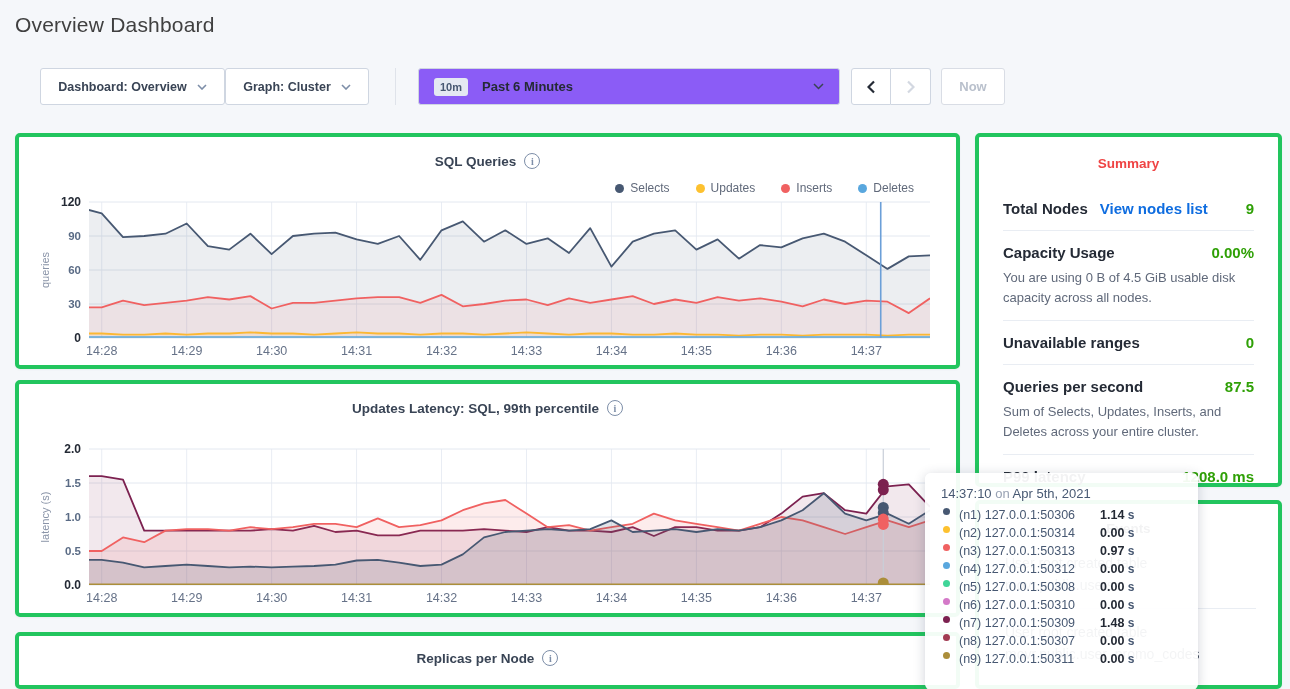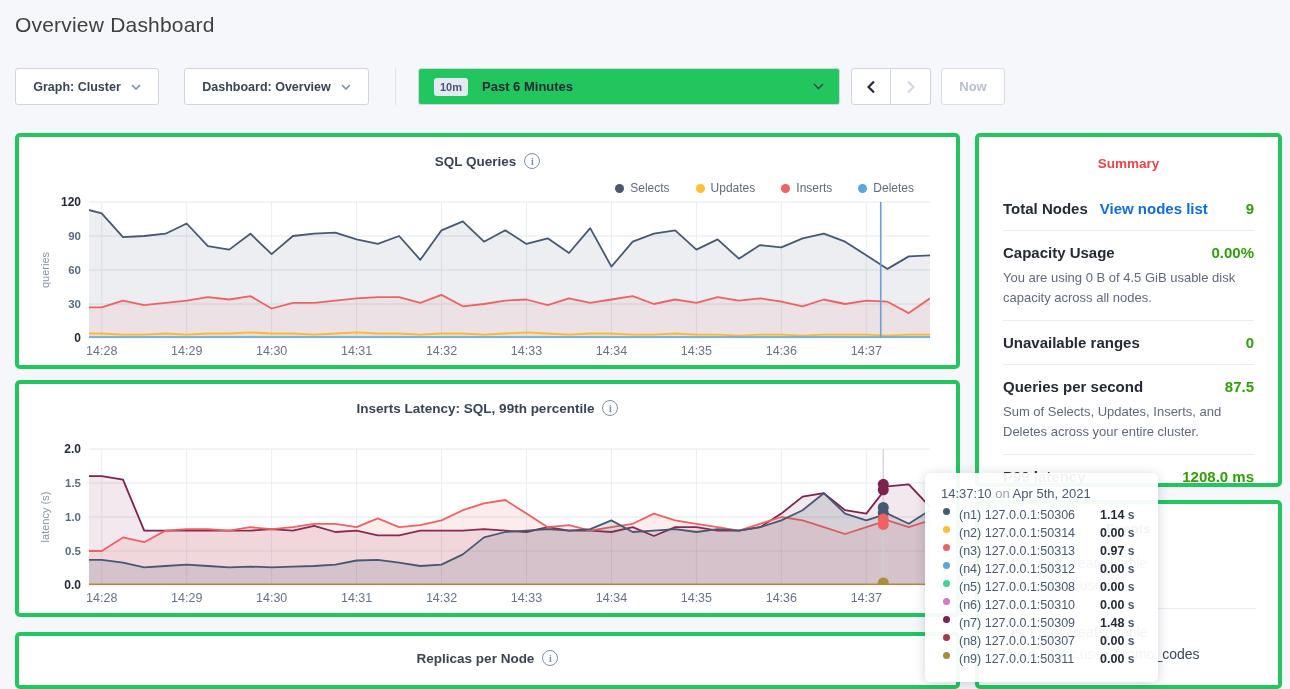--- a/index.html
+++ b/index.html
@@ -8,21 +8,21 @@
          font-family:"Liberation Sans", sans-serif; color:#242a35; }
 
   .page-title { position:absolute; left:15px; top:13px; font-size:21px; font-weight:500; color:#404040; letter-spacing:.2px; }
 
   .controls { position:absolute; left:15px; top:68px; height:37px; display:flex; align-items:stretch; }
   .ctl-btn { display:flex; align-items:center; justify-content:center; gap:10px; background:#fff;
              border:1px solid #cfd6e1; border-radius:3px; font-size:12.5px; font-weight:700; color:#394455; cursor:pointer; }
   .graph-btn { width:144px; }
   .dash-btn  { width:185px; margin-left:25px; }
   .vdivider  { width:1px; background:#dfe3ea; margin-left:26px; }
-  .picker { width:422px; margin-left:22px; display:flex; align-items:center; background:#22c55e;
+  .picker { width:422px; margin-left:22px; display:flex; align-items:center; background:#8b5cf6;
             border:1px solid #cfd6e1; border-radius:3px; padding:0 15px; cursor:pointer; }
   .badge { background:#e4e9f2; color:#475872; font-weight:700; font-size:11px; padding:3px 6px; border-radius:3px; }
   .picker-label { margin-left:14px; font-size:13px; font-weight:800; color:#242a35; flex:1; }
   .navpair { margin-left:11px; display:flex; }
   .nav-btn { width:40px; background:#fff; border:1px solid #cfd6e1; display:flex; align-items:center; justify-content:center; cursor:pointer; }
   .nav-btn.prev { border-radius:3px 0 0 3px; }
   .nav-btn.next { border-radius:0 3px 3px 0; border-left:none; cursor:default; }
   .now-btn { margin-left:10px; width:64px; background:#fff; border:1px solid #d9dde5; border-radius:3px;
              color:#b9c0cc; font-weight:700; font-size:13px; display:flex; align-items:center; justify-content:center; }
 
@@ -59,48 +59,48 @@
   .srow-label { font-size:15px; font-weight:700; color:#242a35; }
   .srow-link { font-size:15px; font-weight:700; color:#0f6de0; margin-left:12px; cursor:pointer; }
   .srow-value { margin-left:auto; font-size:15px; font-weight:700; color:#2fa006; }
   .srow-desc { margin-top:7px; font-size:13px; color:#60697a; line-height:1.5; }
 
   .ev-heading { text-align:center; font-size:13.5px; font-weight:700; color:#242a35; padding-top:17px; }
   .ev-list { padding:4px 22px 0 26px; }
   .ev-item { padding:12px 0; font-size:14px; color:#3c4758; line-height:22px; word-break:break-word; }
   .ev-item + .ev-item { border-top:1px solid #e9edf3; }
 
-  .tooltip { position:absolute; left:925px; top:473px; width:233px; background:rgba(255,255,255,.94);
-             border-radius:6px; box-shadow:0 2px 12px rgba(44,56,80,.22); padding:13px 16px 12px; z-index:20; }
+  .tooltip { position:absolute; left:925px; top:473px; width:273px; background:rgba(255,255,255,.94);
+             border-radius:6px; box-shadow:0 2px 12px rgba(44,56,80,.22); padding:13px 16px 20px; z-index:20; }
   .tt-head { font-size:13px; margin-bottom:7px; }
   .tt-time { color:#475872; }
   .tt-on   { color:#98a1b3; }
   .tt-date { color:#475872; }
   .tt-row { display:flex; height:18px; font-size:12.5px; }
   .tt-dot { width:7px; height:7px; border-radius:50%; margin:0 9px 0 2px; flex:none; }
   .tt-addr { color:#475872; width:141px; }
   .tt-val { font-weight:800; color:#242a35; }
   .tt-unit { font-weight:600; color:#475872; font-size:12px; }
 </style>
 </head>
 <body>
 
 <div id="app">
 
   <h1 class="page-title">Overview Dashboard</h1>
 
   <div class="controls">
-    <div class="ctl-btn graph-btn">
-      <span>Graph: Cluster</span>
+    <div class="ctl-btn dash-btn">
+      <span>Dashboard: Overview</span>
       <svg width="10" height="6">
           <polyline points="1,1 5,5 9,1" fill="none" stroke="#7d8ea8" stroke-width="1.6"></polyline>
         </svg>
     </div>
-    <div class="ctl-btn dash-btn">
-      <span>Dashboard: Overview</span>
+    <div class="ctl-btn graph-btn">
+      <span>Graph: Cluster</span>
       <svg width="10" height="6">
           <polyline points="1,1 5,5 9,1" fill="none" stroke="#7d8ea8" stroke-width="1.6"></polyline>
         </svg>
     </div>
     <div class="vdivider"></div>
     <div class="picker">
       <span class="badge">10m</span>
       <span class="picker-label">Past 6 Minutes</span>
       <svg width="11" height="7">
           <polyline points="1,1 5.5,5.5 10,1" fill="none" stroke="#394455" stroke-width="1.5"></polyline>
@@ -177,21 +177,21 @@
         <text x="574.439393939394" y="163" text-anchor="middle" class="xtick">14:34</text>
         <text x="659.3888888888889" y="163" text-anchor="middle" class="xtick">14:35</text>
         <text x="744.3383838383838" y="163" text-anchor="middle" class="xtick">14:36</text>
         <text x="829.2878787878788" y="163" text-anchor="middle" class="xtick">14:37</text>
         <text class="axis-unit" text-anchor="middle" transform="translate(12 78) rotate(-90)">queries</text>
       </svg>
   </div>
 
   <div class="card" id="card-latency">
     <div class="chart-title-row">
-      <span class="chart-title">Inserts Latency: SQL, 99th percentile</span>
+      <span class="chart-title">Updates Latency: SQL, 99th percentile</span>
       <span class="info-icon">i</span>
     </div>
     <svg class="chart" width="905" height="168" id="latency-chart">
         <defs>
           <clipPath id="latency-chart-clip">
             <rect x="52" y="2" width="841" height="144"></rect>
           </clipPath>
         </defs>
         <line x1="64.74242424242424" x2="64.74242424242424" y1="10" y2="146" stroke="#e9edf4" stroke-width="1"></line>
         <line x1="149.69191919191917" x2="149.69191919191917" y1="10" y2="146" stroke="#e9edf4" stroke-width="1"></line>

